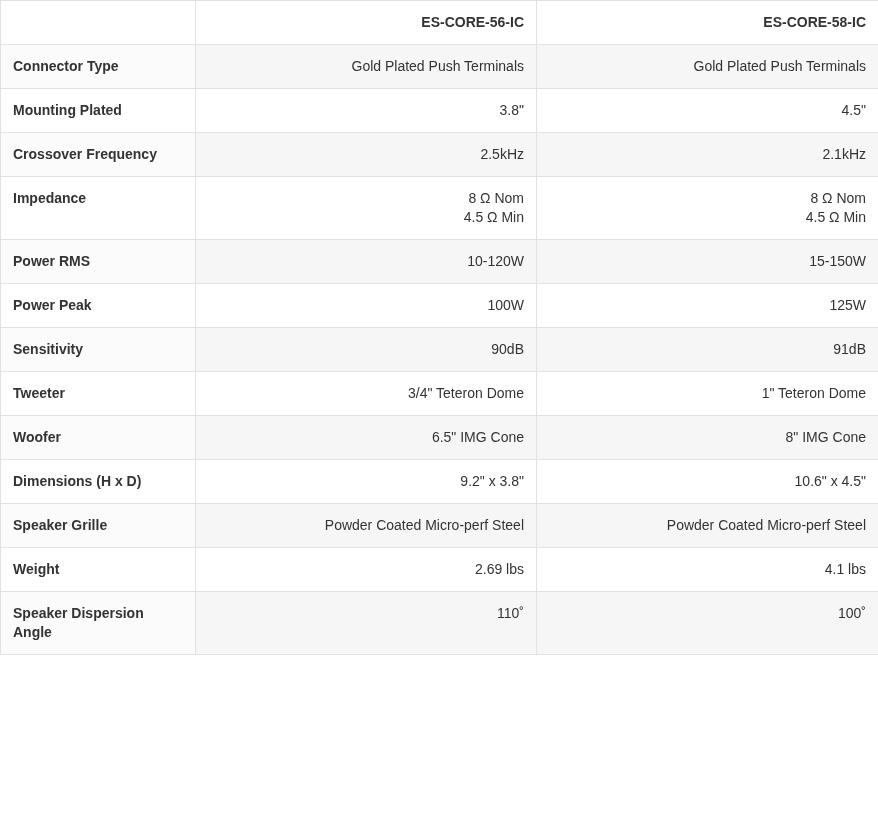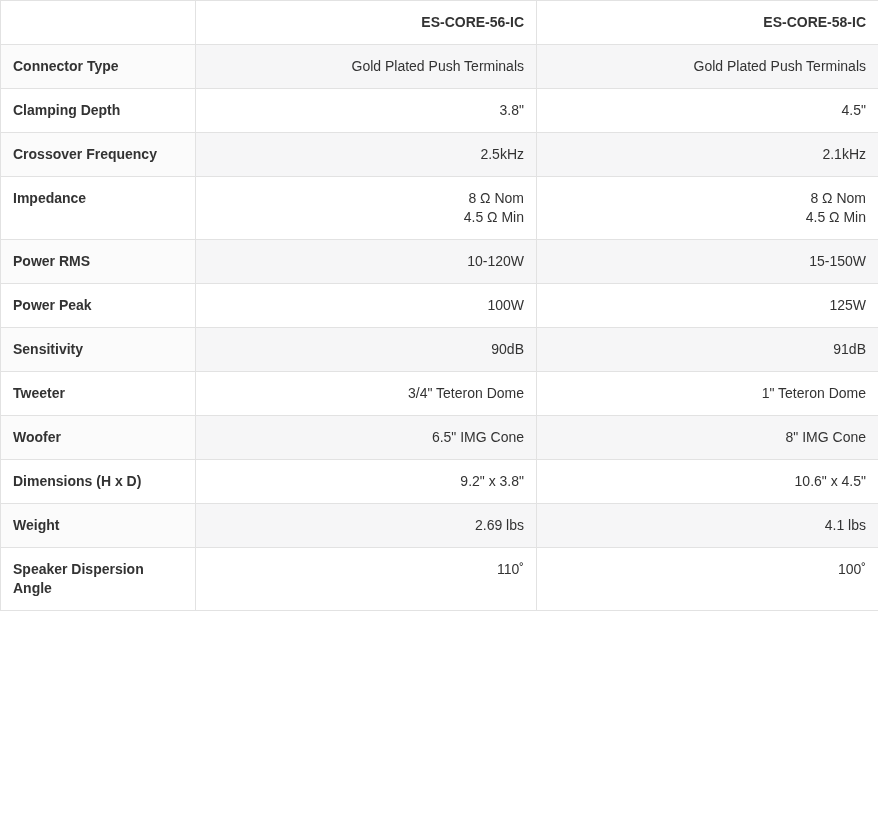--- a/index.html
+++ b/index.html
@@ -72,21 +72,21 @@
         <th>ES-CORE-58-IC</th>
       </tr>
     </thead>
     <tbody>
       <tr>
         <th class="row-label">Connector Type</th>
         <td class="value">Gold Plated Push Terminals</td>
         <td class="value">Gold Plated Push Terminals</td>
       </tr>
       <tr>
-        <th class="row-label">Clamping Depth</th>
+        <th class="row-label">Mounting Plated</th>
         <td class="value">3.8"</td>
         <td class="value">4.5"</td>
       </tr>
       <tr>
         <th class="row-label">Crossover Frequency</th>
         <td class="value">2.5kHz</td>
         <td class="value">2.1kHz</td>
       </tr>
       <tr>
         <th class="row-label">Impedance</th>
@@ -119,20 +119,25 @@
         <th class="row-label">Woofer</th>
         <td class="value">6.5" IMG Cone</td>
         <td class="value">8" IMG Cone</td>
       </tr>
       <tr>
         <th class="row-label">Dimensions (H x D)</th>
         <td class="value">9.2" x 3.8"</td>
         <td class="value">10.6" x 4.5"</td>
       </tr>
       <tr>
+        <th class="row-label">Speaker Grille</th>
+        <td class="value">Powder Coated Micro-perf Steel</td>
+        <td class="value">Powder Coated Micro-perf Steel</td>
+      </tr>
+      <tr>
         <th class="row-label">Weight</th>
         <td class="value">2.69 lbs</td>
         <td class="value">4.1 lbs</td>
       </tr>
       <tr>
         <th class="row-label">Speaker Dispersion Angle</th>
         <td class="value">110˚</td>
         <td class="value">100˚</td>
       </tr>
 

